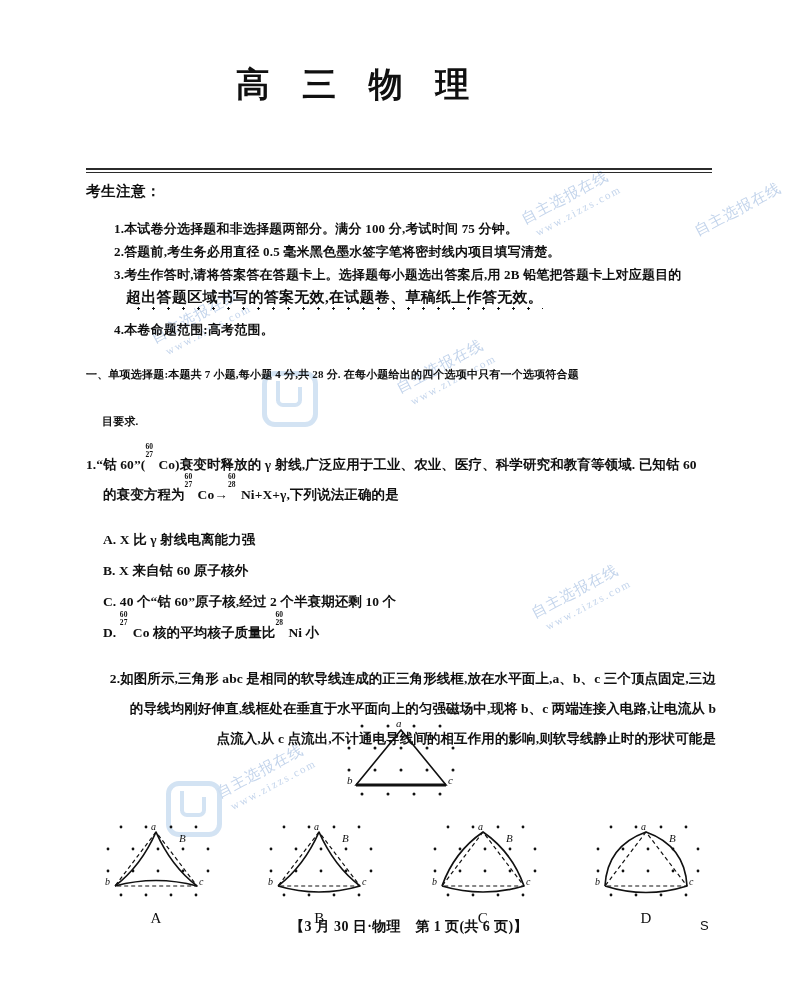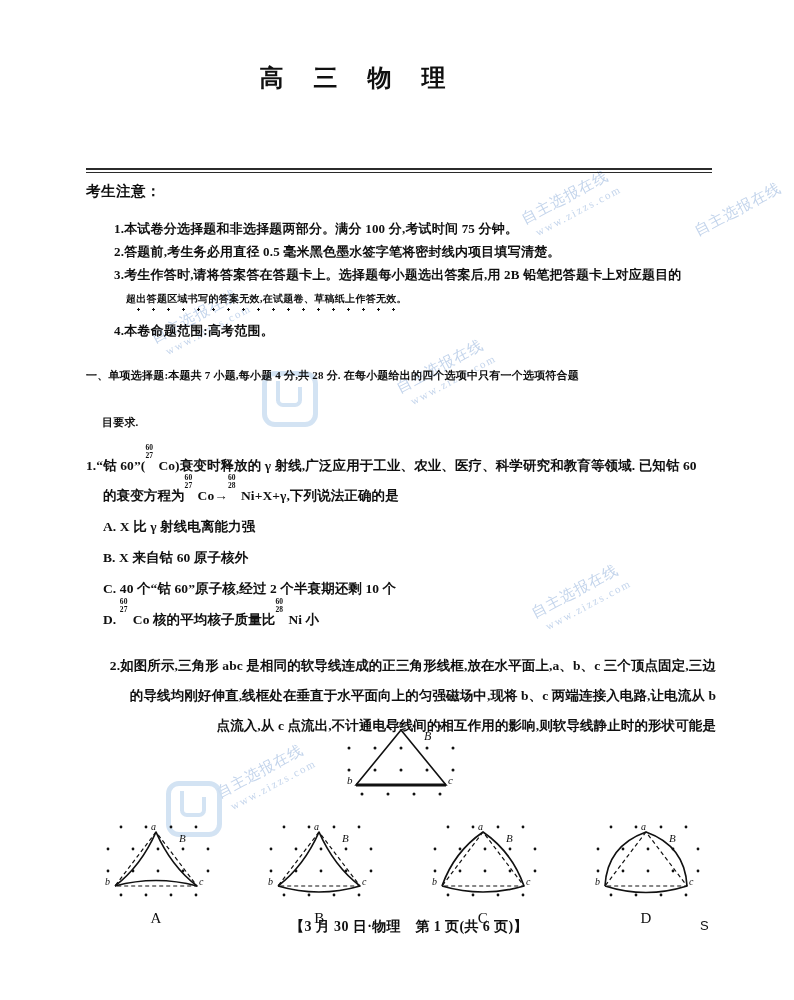--- a/index.html
+++ b/index.html
@@ -77,21 +77,21 @@
     background: #cfe0f2;
   }
 
   
   .doc-title {
     position: absolute;
     top: 62px;
     left: 0;
     width: 705px;
     text-align: center;
-    font-size: 24px;
+    font-size: 34px;
     font-weight: bold;
     letter-spacing: 12px;
     text-indent: 12px;
     font-family: "Liberation Serif", "DejaVu Serif", serif;
     z-index: 8;
   }
 
   .divider {
     position: absolute;
     left: 86px;
@@ -136,21 +136,21 @@
     text-indent: -2px;
     letter-spacing: .2px;
     font-weight: 600;
   }
   .notice-list li .cont {
     display: block;
     padding-left: 14px;
   }
   .emph {
     font-weight: bold;
-    font-size: 10px;
+    font-size: 15px;
     letter-spacing: .3px;
     display: inline-block;
     padding-bottom: 1px;
     background-image: radial-gradient(circle, #111 1.1px, transparent 1.3px);
     background-size: 15px 15px;
     background-position: 3px bottom;
     background-repeat: repeat-x;
     padding-bottom: 7px;
   }
 
@@ -175,21 +175,21 @@
     letter-spacing: .1px;
   }
   .question .qline {
     display: block;
   }
   .question .qline.indent {
     padding-left: 17px;
   }
 
   .options {
-    margin-top: 0;
+    margin-top: 14px;
   }
   .options .opt {
     display: block;
     padding-left: 17px;
     font-size: 13.5px;
     line-height: 31px;
     font-weight: 600;
   }
 
   

